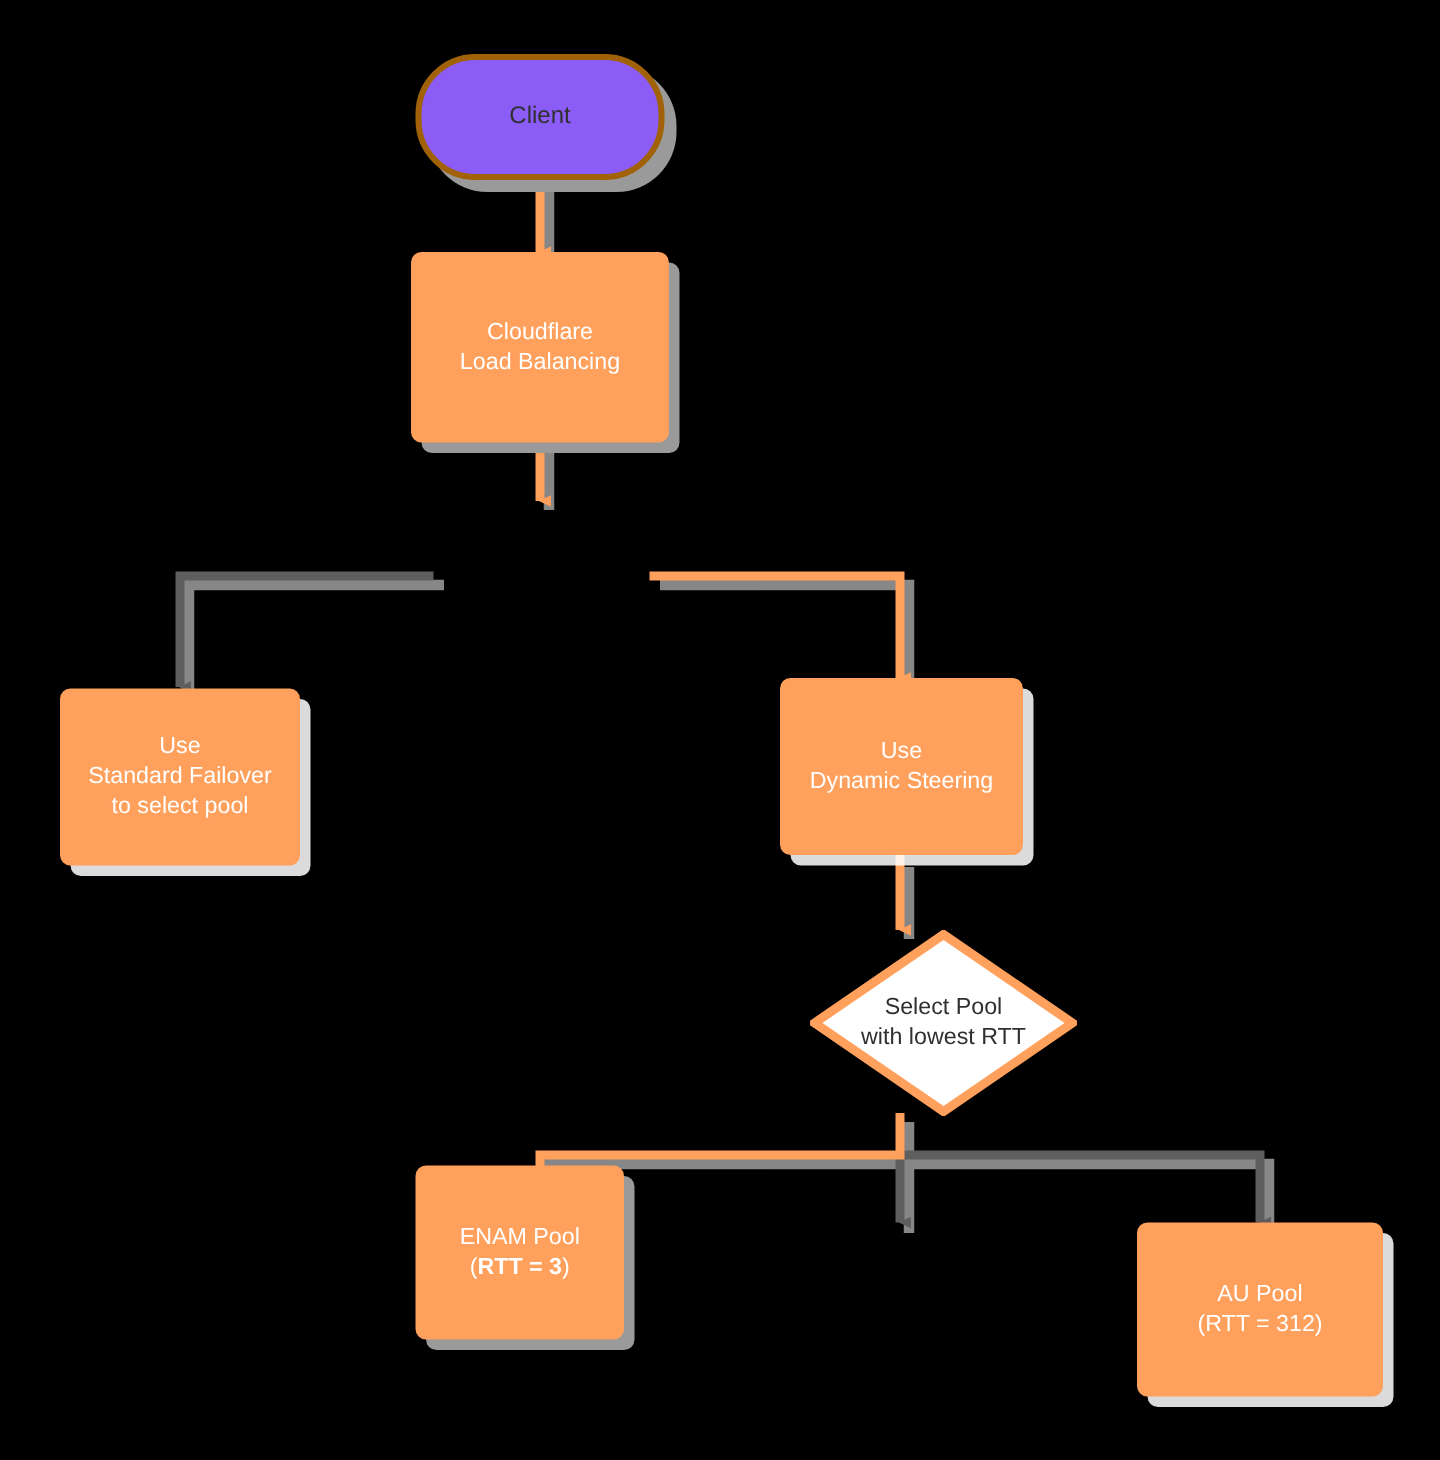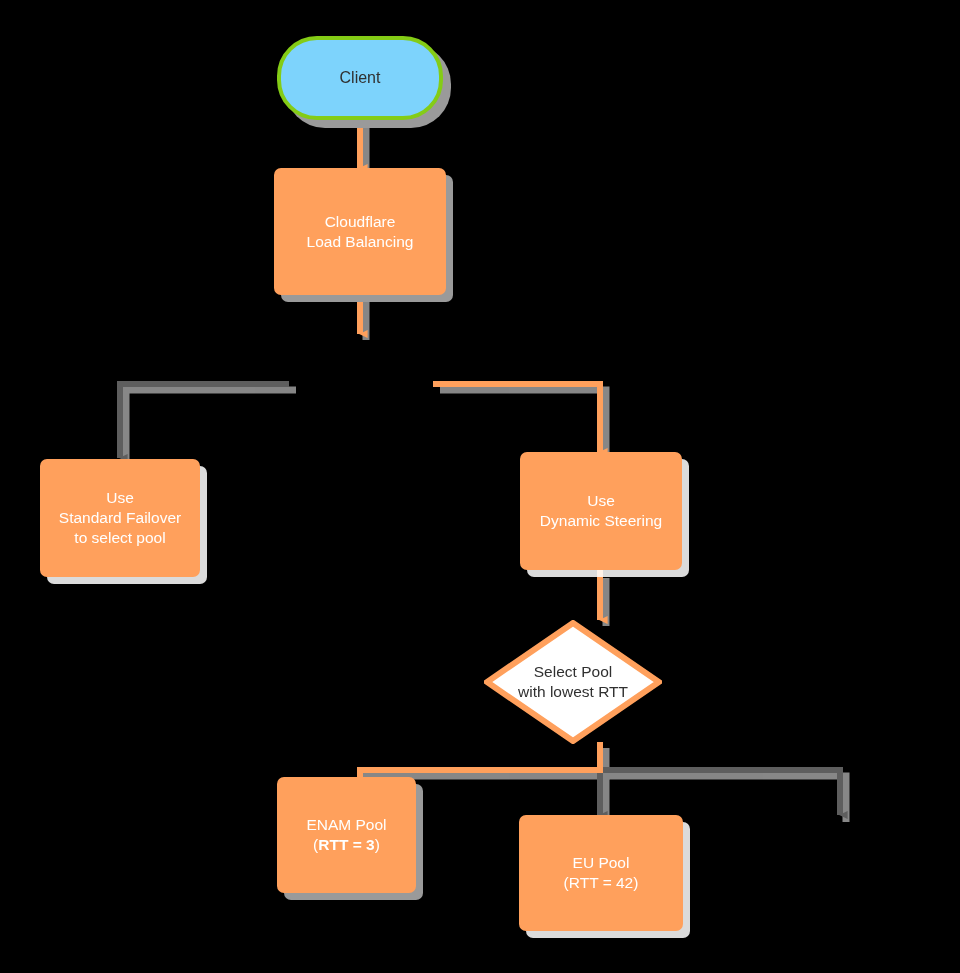--- a/index.html
+++ b/index.html
@@ -50,22 +50,22 @@
     color: #FFFFFF;
     font-size: 15.5px;
     box-shadow: 7px 7px 0 0 rgba(255,255,255,0.86);
   }
   .process.shadowgray {
     box-shadow: 7px 7px 0 0 #9A9A9A;
   }
 
   
   .terminator {
-    background: #7dd3fc;
-    border: 4px solid #84cc16;
+    background: #8b5cf6;
+    border: 4px solid #a16207;
     border-radius: 40px;
     color: #303030;
     font-size: 16px;
     box-shadow: 8px 8px 0 0 #9A9A9A;
   }
 
   
   .decision {
     background: transparent;
     border: none;
@@ -146,30 +146,30 @@
     <span class="label">Use
 Standard Failover
 to select pool</span>
   </div>
 
   <div class="node process" style="left:520px; top:452px; width:162px; height:118px;">
     <span class="label">Use
 Dynamic Steering</span>
   </div>
 
-  <div class="node decision" style="left:484px; top:620px; width:178px; height:124px;text-align:center;">
+  <div class="node decision" style="left:540px; top:620px; width:178px; height:124px;text-align:center;">
     <svg class="dia" viewBox="0 0 178 124" preserveAspectRatio="none">
       <polygon points="89,3 175,62 89,121 3,62" fill="#FFFFFF" stroke="#FFA05C" stroke-width="6"></polygon>
     </svg>
     <span class="label">Select Pool
 with lowest RTT</span>
   </div>
 
   <div class="node process shadowgray" style="left:277px; top:777px; width:139px; height:116px;">
     <span class="label"><span>ENAM Pool</span><br><span>(</span><span class="bold">RTT = 3</span><span>)</span></span>
   </div>
 
-  <div class="node process" style="left:519px; top:815px; width:164px; height:116px;">
-    <span class="label"><span>EU Pool</span><br><span>(RTT = 42)</span></span>
+
+  <div class="node process" style="left:758px; top:815px; width:164px; height:116px;">
+    <span class="label"><span>AU Pool</span><br><span>(RTT = 312)</span></span>
   </div>
-
 
 </div>
 
 </body></html>

